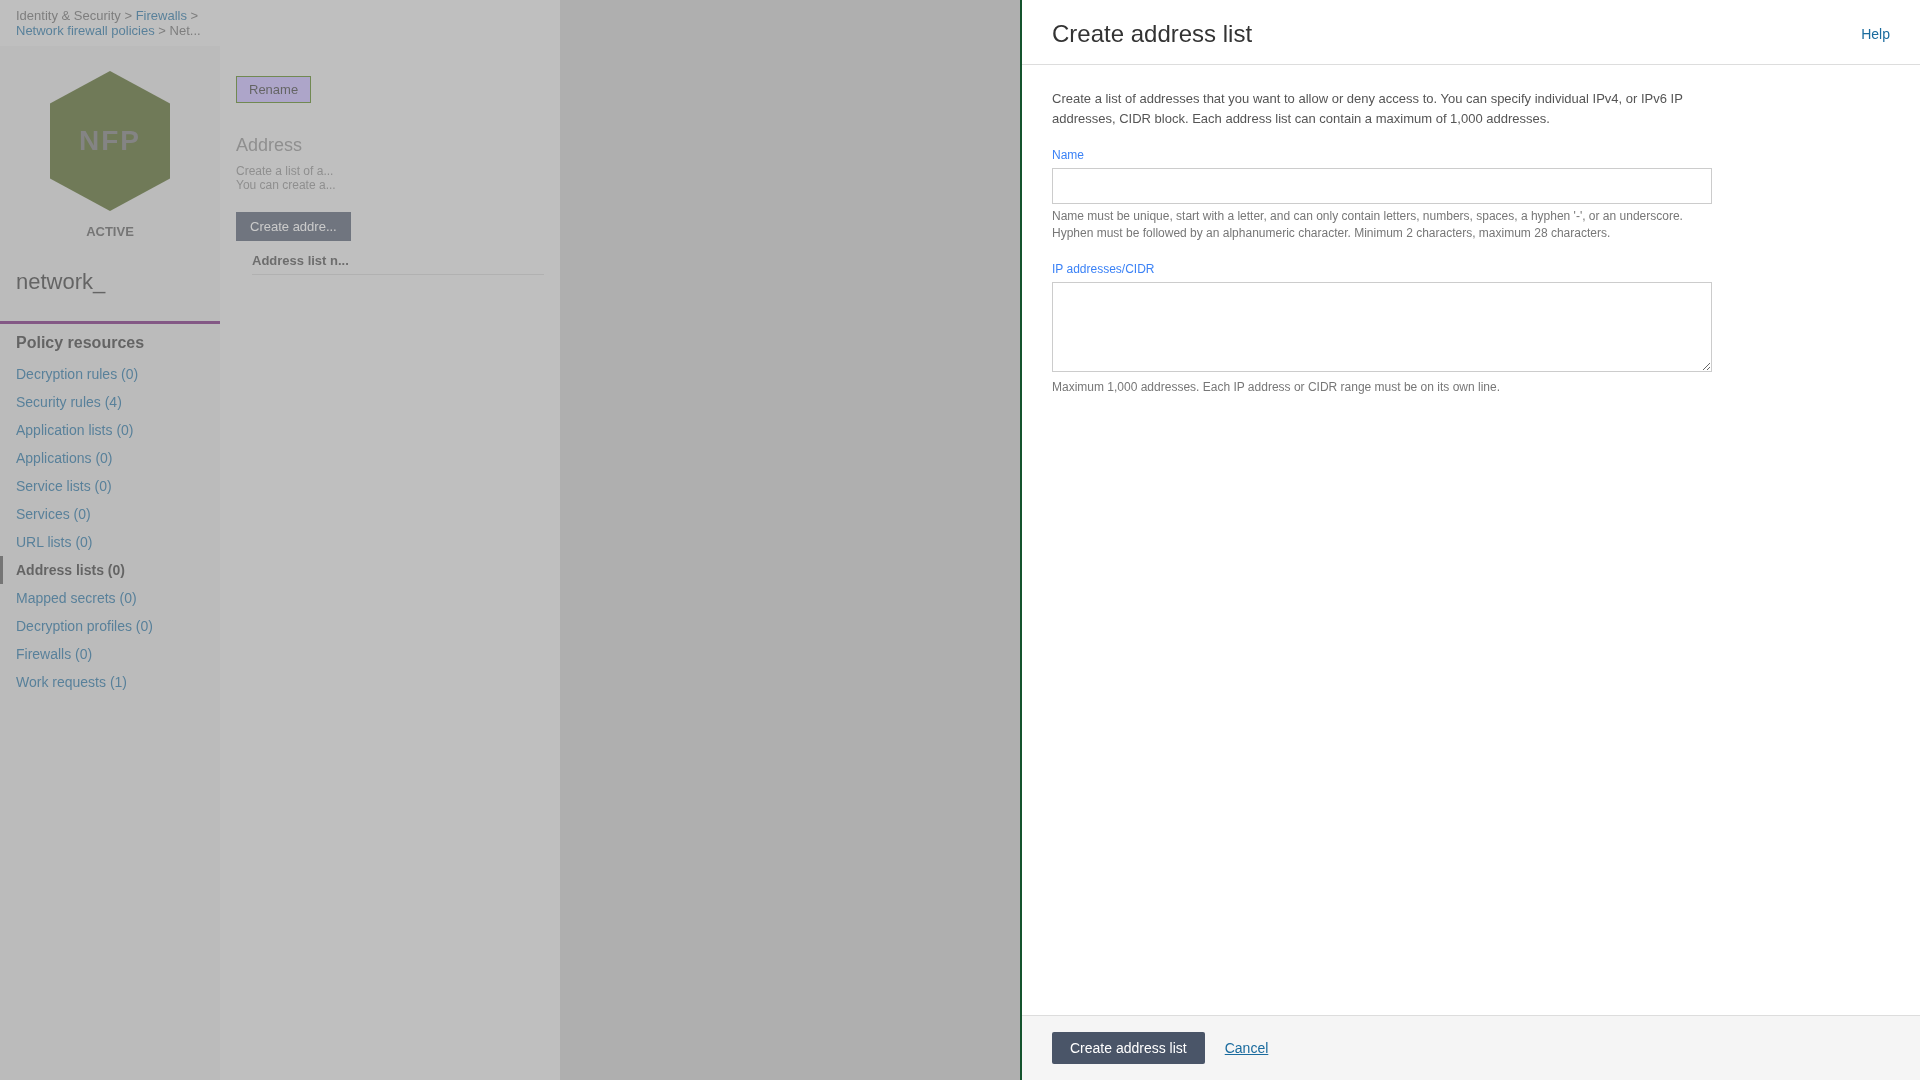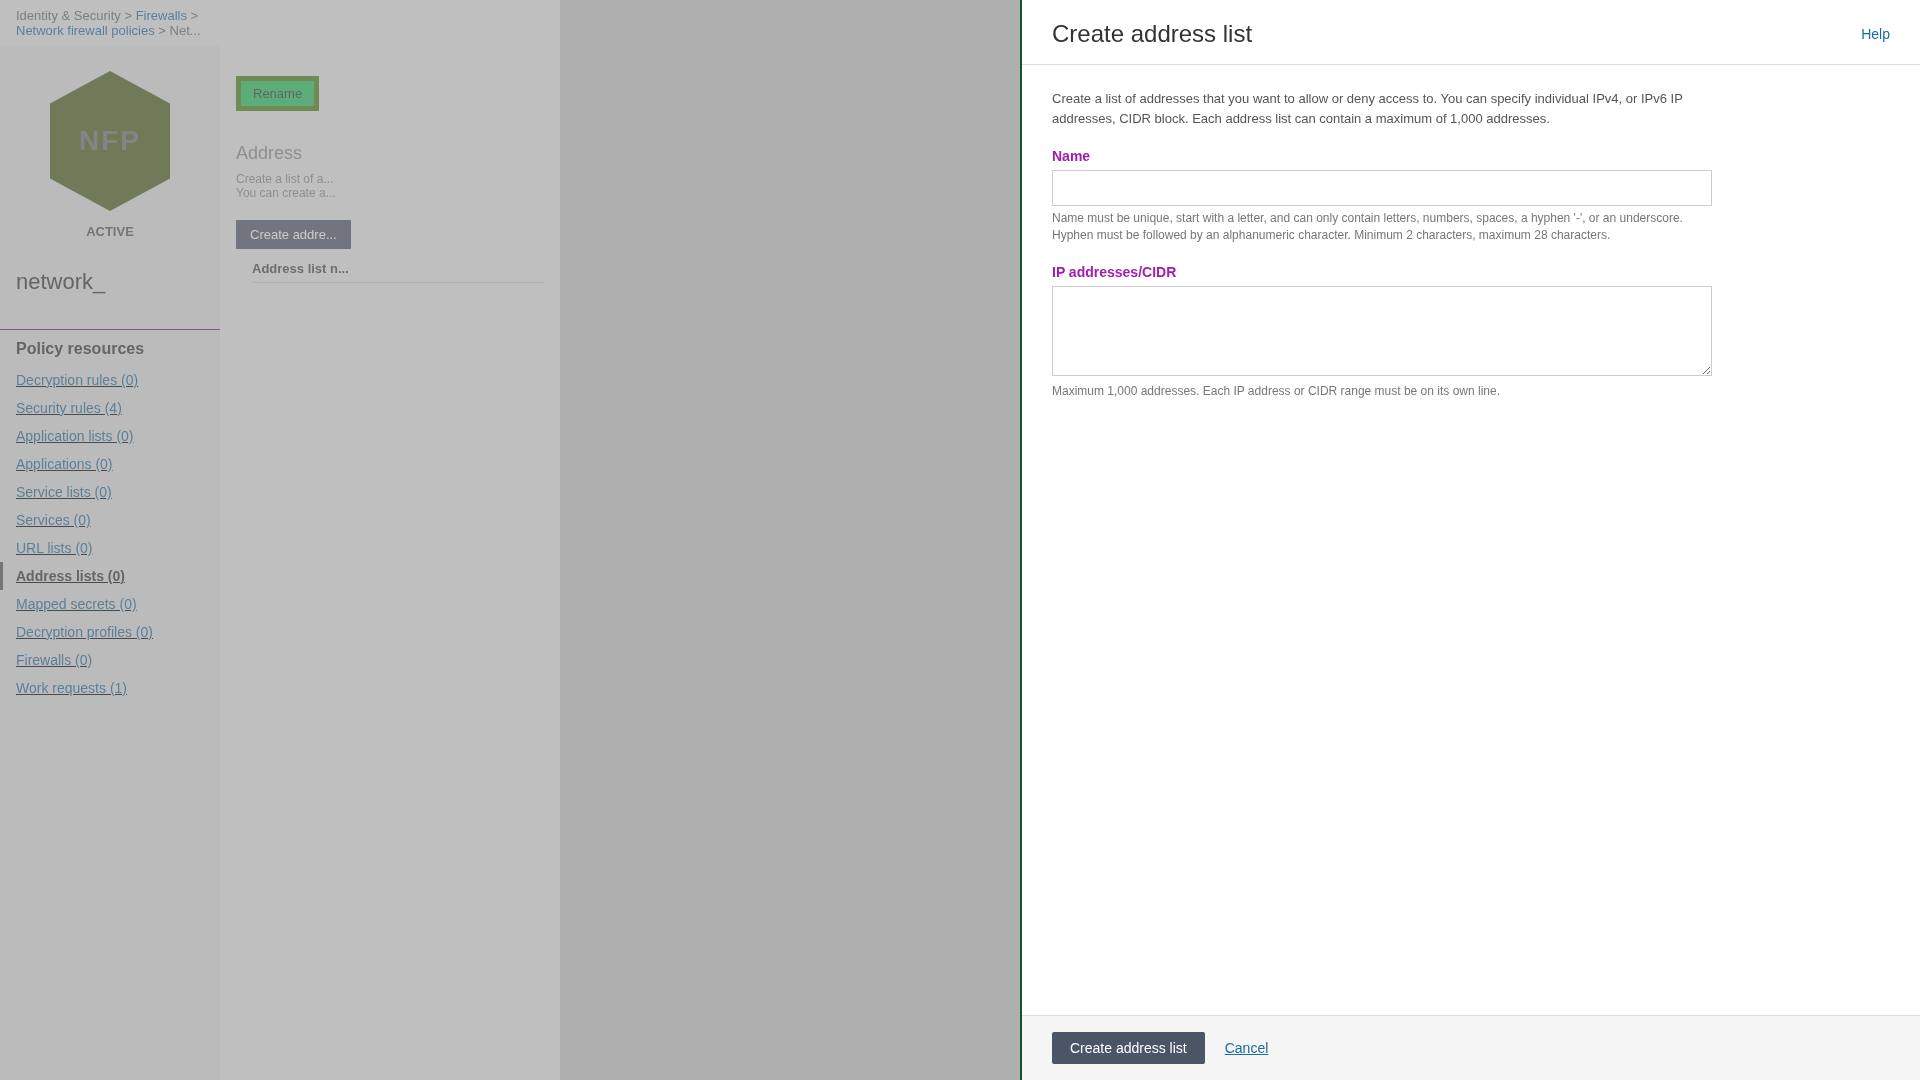--- a/index.html
+++ b/index.html
@@ -68,28 +68,27 @@
       color: #333;
       font-weight: normal;
       padding: 10px 16px;
     }
 
     .policy-resources-title {
       font-size: 16px;
       color: #333;
       font-weight: bold;
       padding: 10px 16px 8px;
-      border-top: 1px solid #701a75;
-      margin-top: 24px;
+      border-top: 3px solid #701a75;
+      margin-top: 16px;
     }
 
     .sidebar-nav {
       list-style: none;
       padding: 0;
-      text-decoration: underline;
     }
 
     .sidebar-nav li {
       padding: 6px 16px;
       font-size: 14px;
     }
 
     .sidebar-nav li a {
       color: #1a6b9e;
       text-decoration: none;
@@ -165,24 +164,24 @@
       margin-bottom: 20px;
       max-width: 640px;
     }
 
     .form-group {
       margin-bottom: 20px;
     }
 
     .form-label {
       display: block;
-      font-size: 14px;
-      color: #a21caf;
+      font-size: 12px;
+      color: #3b82f6;
       margin-bottom: 6px;
-      font-weight: bold;
+      font-weight: normal;
     }
 
     .form-input {
       width: 660px;
       height: 36px;
       border: 1px solid #ccc;
       padding: 6px 10px;
       font-size: 14px;
       background: white;
       outline: none;
@@ -261,22 +260,22 @@
       width: 340px;
       height: 1080px;
       background: #e8e8e8;
     }
 
     .rename-btn-area {
       padding: 16px;
     }
 
     .rename-btn {
-      background: #22c55e;
-      border: 5px solid #4d7c0f;
+      background: #c4b5fd;
+      border: 1px solid #4d7c0f;
       padding: 5px 12px;
       font-size: 13px;
       cursor: pointer;
       color: #333;
     }
 
     .address-list-section {
       padding: 16px;
     }
 

